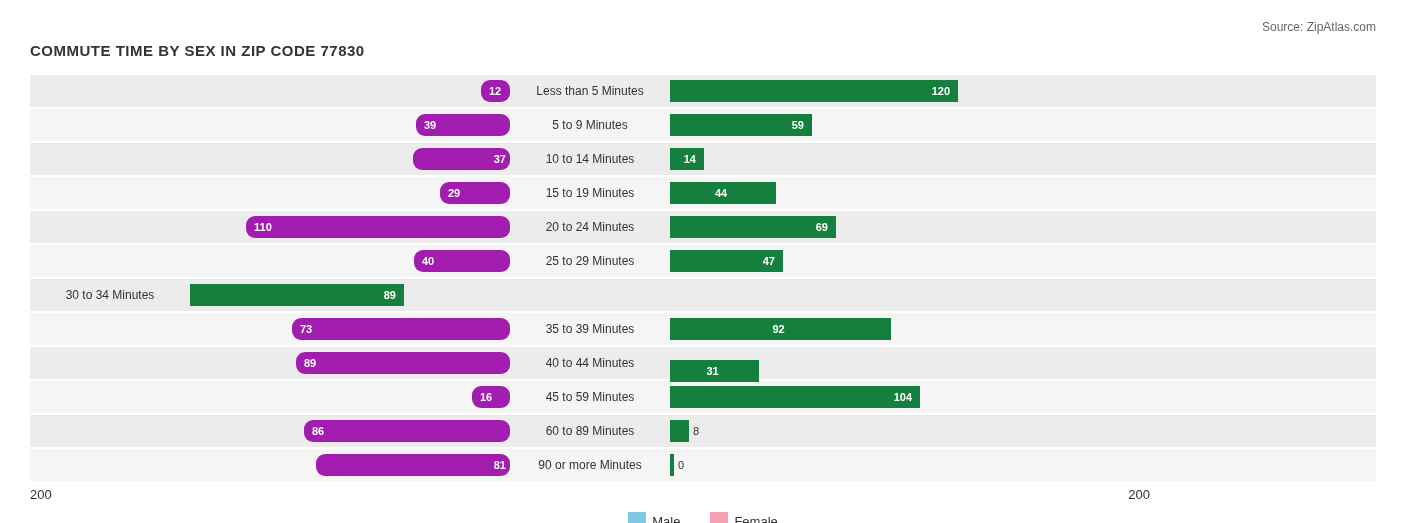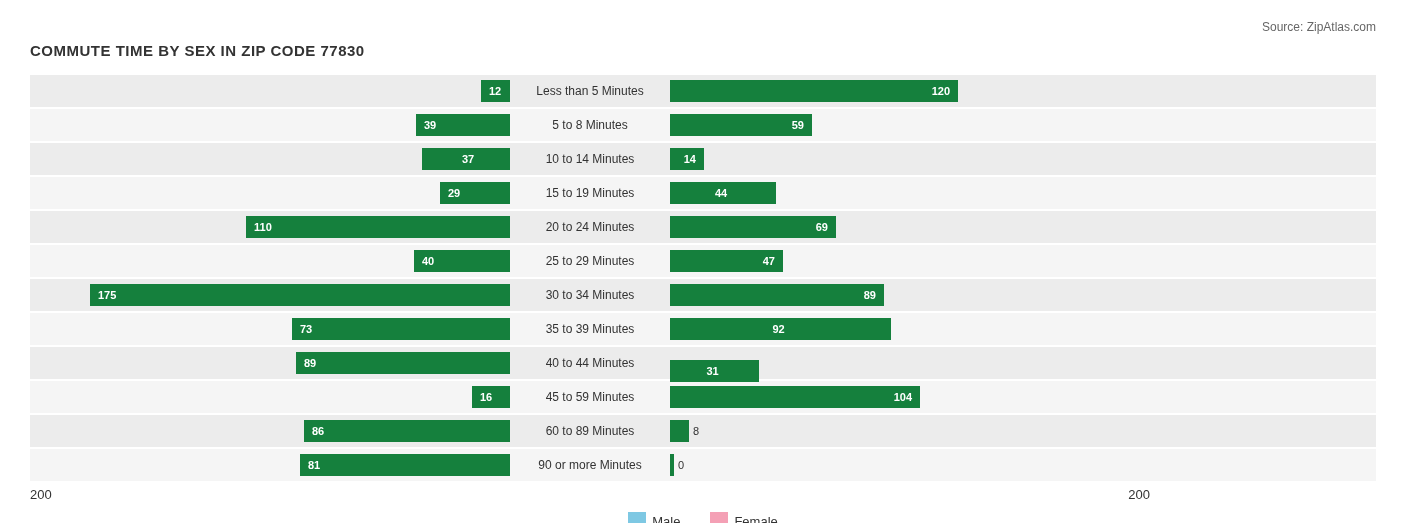--- a/index.html
+++ b/index.html
@@ -69,27 +69,28 @@
     .center-label {
       width: 160px;
       text-align: center;
       font-size: 12px;
       color: #333;
       flex-shrink: 0;
       z-index: 2;
     }
 
     .male-bar {
-      background: #15803d;
+      background: #a21caf;
       height: 22px;
       display: flex;
       align-items: center;
       justify-content: flex-start;
       padding-left: 4px;
       min-width: 2px;
+      border-radius: 9px;
     }
 
     .female-bar {
       background: #15803d;
       height: 22px;
       display: flex;
       align-items: center;
       justify-content: flex-end;
       padding-right: 4px;
       min-width: 2px;
@@ -173,34 +174,34 @@
     </div>
   </div>
     <div class="row">
     <div class="row-inner">
       <div class="left-area">
 
         <div class="male-bar" style="width:94px; justify-content:flex-start;">
           <span style="color:#fff;font-size:11px;font-weight:bold;padding:0 4px;">39</span>
         </div>
       </div>
-      <div class="center-label">5 to 8 Minutes</div>
+      <div class="center-label">5 to 9 Minutes</div>
       <div class="right-area">
         <div class="female-bar" style="width:142px; justify-content:flex-end;">
           <span style="color:#fff;font-size:11px;font-weight:bold;padding:0 4px;">59</span>
         </div>
 
       </div>
     </div>
   </div>
     <div class="row">
     <div class="row-inner">
       <div class="left-area">
 
-        <div class="male-bar" style="width:88px; justify-content:center;">
+        <div class="male-bar" style="width:97px; justify-content:flex-end;">
           <span style="color:#fff;font-size:11px;font-weight:bold;padding:0 4px;">37</span>
         </div>
       </div>
       <div class="center-label">10 to 14 Minutes</div>
       <div class="right-area">
         <div class="female-bar" style="width:34px; justify-content:flex-end;">
           <span style="color:#fff;font-size:11px;font-weight:bold;padding:0 4px;">14</span>
         </div>
 
       </div>
@@ -252,26 +253,20 @@
       <div class="right-area">
         <div class="female-bar" style="width:113px; justify-content:flex-end;">
           <span style="color:#fff;font-size:11px;font-weight:bold;padding:0 4px;">47</span>
         </div>
 
       </div>
     </div>
   </div>
     <div class="row">
     <div class="row-inner">
-      <div class="left-area">
-
-        <div class="male-bar" style="width:420px; justify-content:flex-start;">
-          <span style="color:#fff;font-size:11px;font-weight:bold;padding:0 4px;">175</span>
-        </div>
-      </div>
       <div class="center-label">30 to 34 Minutes</div>
       <div class="right-area">
         <div class="female-bar" style="width:214px; justify-content:flex-end;">
           <span style="color:#fff;font-size:11px;font-weight:bold;padding:0 4px;">89</span>
         </div>
 
       </div>
     </div>
   </div>
     <div class="row">
@@ -340,21 +335,21 @@
         </div>
         <span style="font-size:11px;color:#333;margin-left:4px;">8</span>
 
       </div>
     </div>
   </div>
     <div class="row">
     <div class="row-inner">
       <div class="left-area">
 
-        <div class="male-bar" style="width:210px; justify-content:flex-start;">
+        <div class="male-bar" style="width:194px; justify-content:flex-end;">
           <span style="color:#fff;font-size:11px;font-weight:bold;padding:0 4px;">81</span>
         </div>
       </div>
       <div class="center-label">90 or more Minutes</div>
       <div class="right-area">
         <div class="female-bar" style="width:0px; justify-content:flex-start;">
           
         </div>
 
         <span style="font-size:11px;color:#333;margin-left:4px;">0</span>

